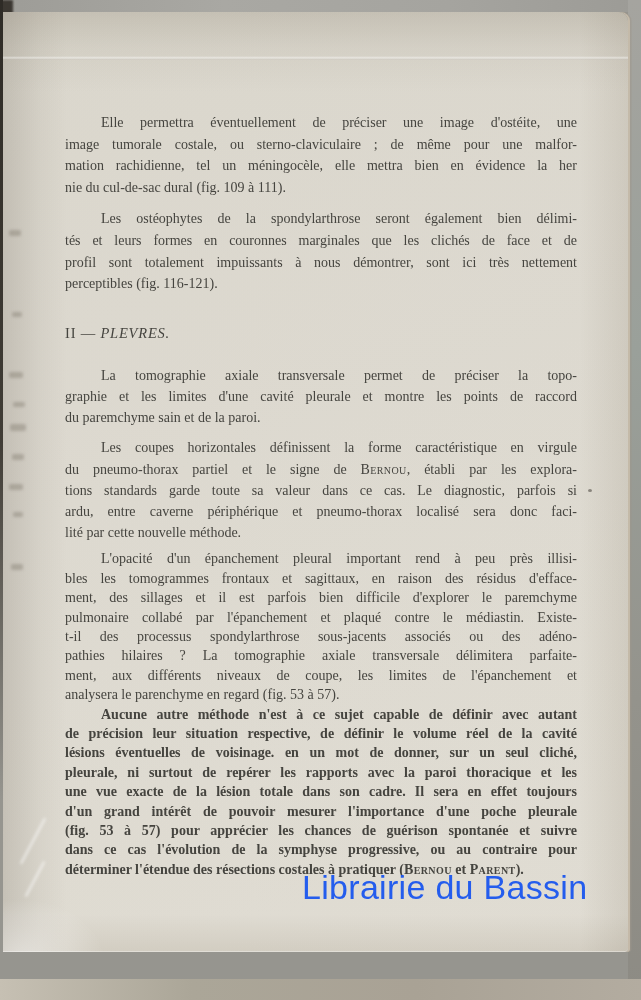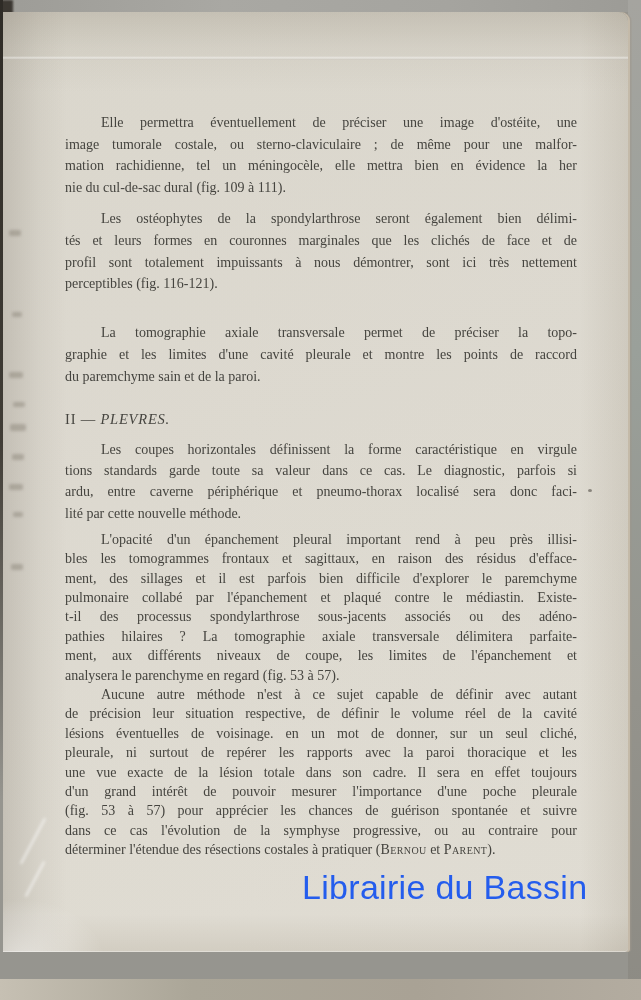--- a/index.html
+++ b/index.html
@@ -54,21 +54,21 @@
     overflow:hidden;white-space:normal;hyphens:none;
   }
   .para .line.last{text-align-last:left;}
   .para .line:first-child{text-indent:36px;}
   .tb > div:nth-child(1){line-height:21.6px;margin-bottom:10px;}
   .tb > div:nth-child(2){line-height:21.6px;margin-bottom:27px;}
   .tb > div:nth-child(3){line-height:22px;margin-bottom:21px;}
   .tb > div:nth-child(4){line-height:21.2px;margin-bottom:9px;}
   .tb > div:nth-child(5){line-height:21.2px;margin-bottom:6px;}
   .tb > div:nth-child(6){line-height:19.4px;}
-  .tb > div:nth-child(7){line-height:19.4px;}
+  .tb > div:nth-child(7){line-height:19.4px;font-weight:bold;}
   .para.heading .line{text-align-last:left;text-indent:0;font-size:14.5px;letter-spacing:0.8px;}
   .it{font-style:italic;}
   .sc{font-variant:small-caps;letter-spacing:0.4px;}
 
   
   .watermark{position:absolute;left:299px;top:856px;z-index:5;
     font-family:"Liberation Sans", sans-serif;font-size:34px;font-weight:400;
     letter-spacing:0.3px;color:var(--wm,#1b56ee);white-space:nowrap;}
 </style>
 </head>
@@ -105,30 +105,31 @@
           <div class="line"><span>image tumorale costale, ou sterno-claviculaire ; de même pour une malfor-</span></div>
           <div class="line"><span>mation rachidienne, tel un méningocèle, elle mettra bien en évidence la her</span></div>
           <div class="line last"><span>nie du cul-de-sac dural (fig. 109 à 111).</span></div>
         </div>
         <div class="para">
           <div class="line"><span>Les ostéophytes de la spondylarthrose seront également bien délimi-</span></div>
           <div class="line"><span>tés et leurs formes en couronnes marginales que les clichés de face et de</span></div>
           <div class="line"><span>profil sont totalement impuissants à nous démontrer, sont ici très nettement</span></div>
           <div class="line last"><span>perceptibles (fig. 116-121).</span></div>
         </div>
+        <div class="para heading">
+          <div class="line last"><span>II — </span><span class="it">PLEVRES.</span></div>
+        </div>
         <div class="para">
           <div class="line"><span>La tomographie axiale transversale permet de préciser la topo-</span></div>
           <div class="line"><span>graphie et les limites d'une cavité pleurale et montre les points de raccord</span></div>
           <div class="line last"><span>du paremchyme sain et de la paroi.</span></div>
         </div>
-        <div class="para heading">
-          <div class="line last"><span>II — </span><span class="it">PLEVRES.</span></div>
-        </div>
         <div class="para">
           <div class="line"><span>Les coupes horizontales définissent la forme caractéristique en virgule</span></div>
+          <div class="line"><span>du pneumo-thorax partiel et le signe de </span><span class="sc">Bernou</span><span>, établi par les explora-</span></div>
           <div class="line"><span>tions standards garde toute sa valeur dans ce cas. Le diagnostic, parfois si</span></div>
           <div class="line"><span>ardu, entre caverne périphérique et pneumo-thorax localisé sera donc faci-</span></div>
           <div class="line last"><span>lité par cette nouvelle méthode.</span></div>
         </div>
         <div class="para">
           <div class="line"><span>L'opacité d'un épanchement pleural important rend à peu près illisi-</span></div>
           <div class="line"><span>bles les tomogrammes frontaux et sagittaux, en raison des résidus d'efface-</span></div>
           <div class="line"><span>ment, des sillages et il est parfois bien difficile d'explorer le paremchyme</span></div>
           <div class="line"><span>pulmonaire collabé par l'épanchement et plaqué contre le médiastin. Existe-</span></div>
           <div class="line"><span>t-il des processus spondylarthrose sous-jacents associés ou des adéno-</span></div>

